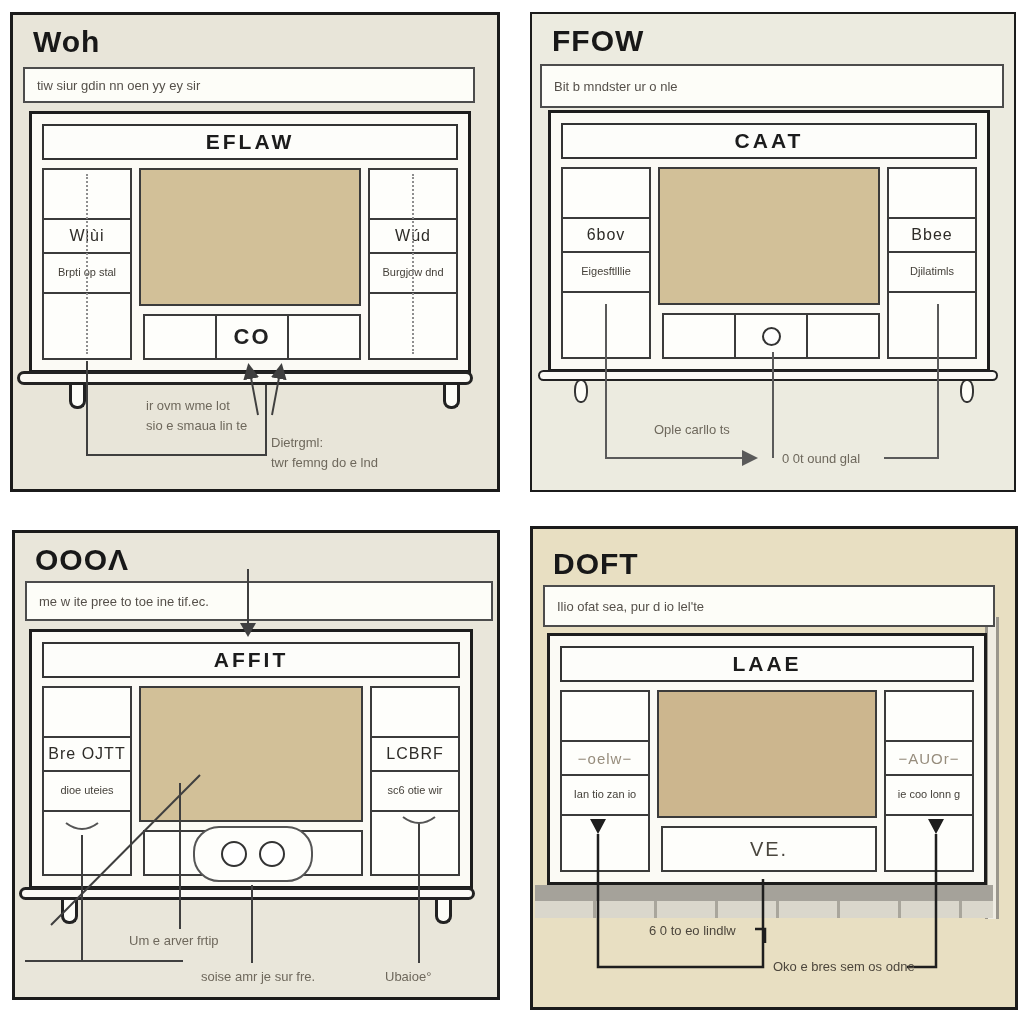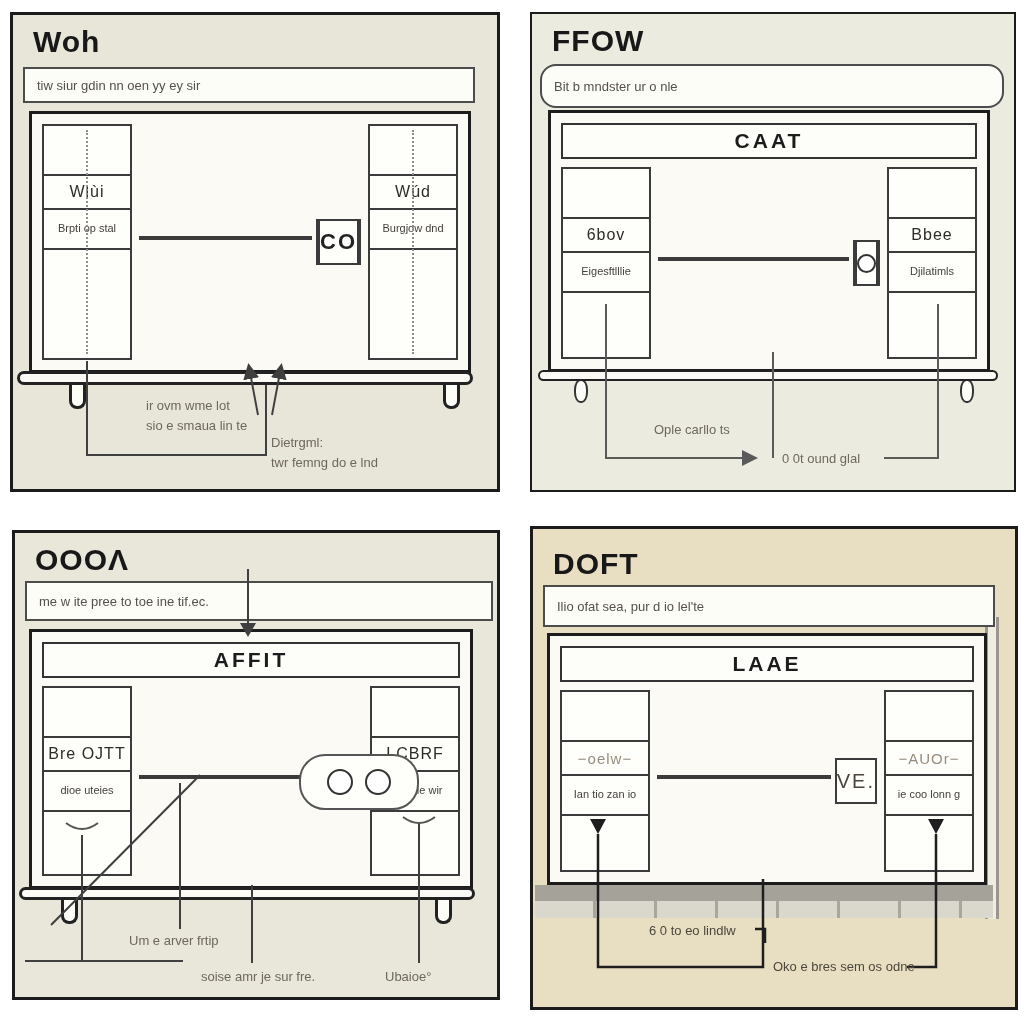--- a/index.html
+++ b/index.html
@@ -9,21 +9,21 @@
   .p1{left:10px;top:12px;width:490px;height:480px;background:#e8e5d9;}
   .p2{left:530px;top:12px;width:486px;height:480px;background:#ecebe0;border-width:2px;}
   .p3{left:12px;top:530px;width:488px;height:470px;background:#e9e6da;}
   .p4{left:530px;top:526px;width:488px;height:484px;background:#e8dfc2;padding-left:24px;}
 
   .title{position:absolute;left:20px;top:10px;margin:0;font-size:30px;font-weight:800;
          letter-spacing:1px;color:#181818;}
   .subbar{position:absolute;box-sizing:border-box;background:#fdfdf8;border:2px solid #4c4c4c;
           display:flex;align-items:center;padding-left:12px;font-size:13px;color:#55504a;z-index:1;}
   .p1 .subbar{left:10px;top:52px;width:452px;height:36px;}
-  .p2 .subbar{left:8px;top:50px;width:464px;height:44px;border-radius:16px;}
+  .p2 .subbar{left:8px;top:50px;width:464px;height:44px;}
   .p3 .subbar{left:10px;top:48px;width:468px;height:40px;}
   .p4 .subbar{left:10px;top:56px;width:452px;height:42px;text-align:right;}
 
   .cabinet{position:absolute;box-sizing:border-box;border:3px solid #1c1c1c;background:#fbfaf5;
            padding:10px;display:flex;flex-direction:column;}
   .p1 .cabinet,.p2 .cabinet{left:16px;top:96px;width:442px;height:262px;}
   .p3 .cabinet{left:14px;top:96px;width:444px;height:260px;}
   .p4 .cabinet{left:14px;top:104px;width:440px;height:252px;}
 
   .cab-header{height:32px;margin-bottom:8px;border:2px solid #333;background:#fdfdfa;
@@ -33,21 +33,21 @@
   .col{width:90px;display:flex;flex-direction:column;position:relative;}
   .cell{box-sizing:border-box;border:2px solid #3b3b3b;background:#fefefb;margin-top:-2px;
         display:flex;align-items:center;justify-content:center;text-align:center;padding:2px;}
   .cell.c-top{height:52px;margin-top:0;}
   .cell.c-mid{height:36px;font-size:16px;letter-spacing:1px;color:#2e2c28;}
   .cell.c-low{height:42px;font-size:11px;color:#45413a;line-height:1.2;}
   .cell.c-bot{flex:1;}
   .p4 .cell.c-mid{color:#978d7d;font-size:15px;}
   .p1 .col::after{content:"";position:absolute;left:calc(50% - 1px);top:6px;bottom:6px;
                   border-left:2px dotted #8e8e8e;z-index:2;}
-  .centercol{flex:1;display:flex;flex-direction:row;min-width:0;align-items:center;}
+  .centercol{flex:1;display:flex;flex-direction:column;min-width:0;}
   .screen{flex:1;border:2px solid #3b3b3b;background:#d2c098;margin-bottom:8px;}
   .p4 .screen{background:#ccb68e;}
   .drawers{height:46px;display:flex;}
   .drawer{flex:1;box-sizing:border-box;border:2px solid #3b3b3b;background:#fefefb;margin-left:-2px;
           display:flex;align-items:center;justify-content:center;position:relative;}
   .drawer:first-child{margin-left:4px;}
   .drawer-label{font-size:22px;font-weight:700;letter-spacing:2px;color:#222;}
   .p4 .drawer-label{font-size:20px;font-weight:400;color:#4a463e;}
   .knob{width:15px;height:15px;border:2px solid #333;border-radius:50%;background:#fff;}
   .pill{position:absolute;left:50%;transform:translateX(-50%);bottom:-8px;width:116px;height:52px;
@@ -80,20 +80,23 @@
 <body>
 
 <div class="canvas">
 
   <section class="panel p1">
     <h2 class="title">Woh</h2>
     <div class="subbar">
       <span>tiw siur gdin nn oen yy ey sir</span>
     </div>
     <div class="cabinet">
+      <div class="cab-header">
+        <span>EFLAW</span>
+      </div>
       <div class="cab-body">
         <div class="col">
           <div class="cell c-top"></div>
           <div class="cell c-mid">
             <span>Wlùi</span>
           </div>
           <div class="cell c-low">
             <span>Brpti op stal</span>
           </div>
           <div class="cell c-bot"></div>

